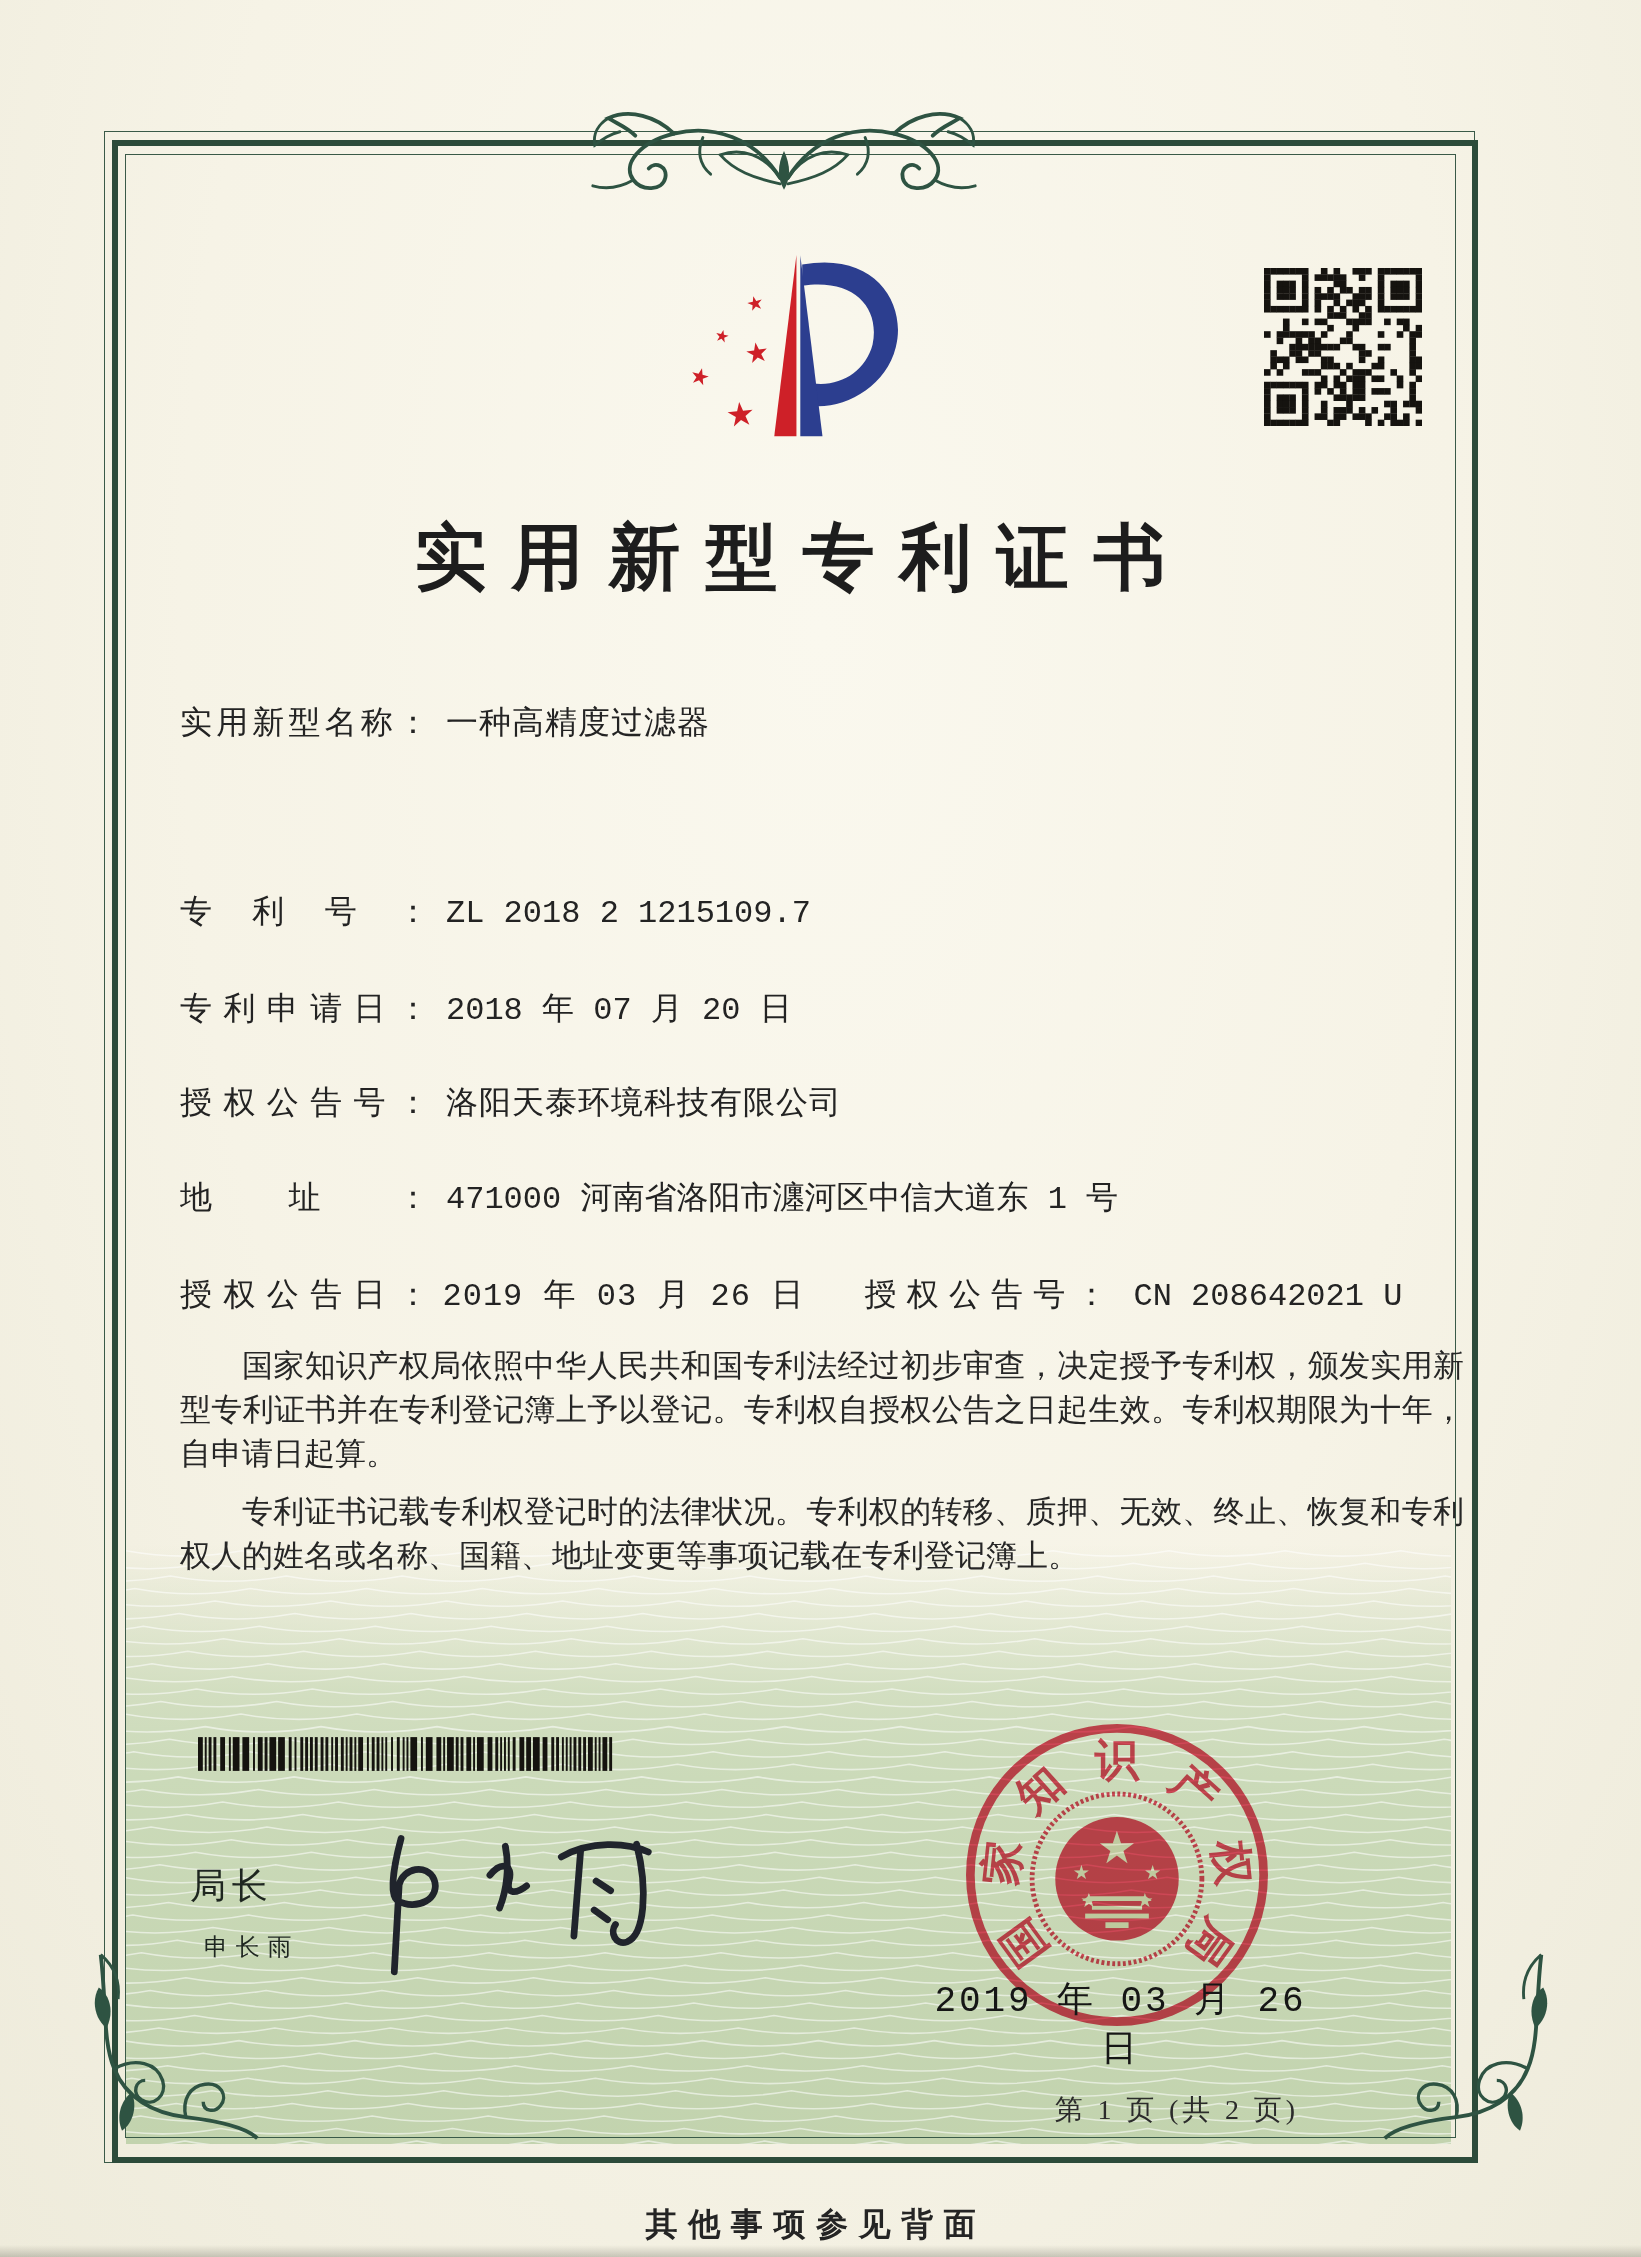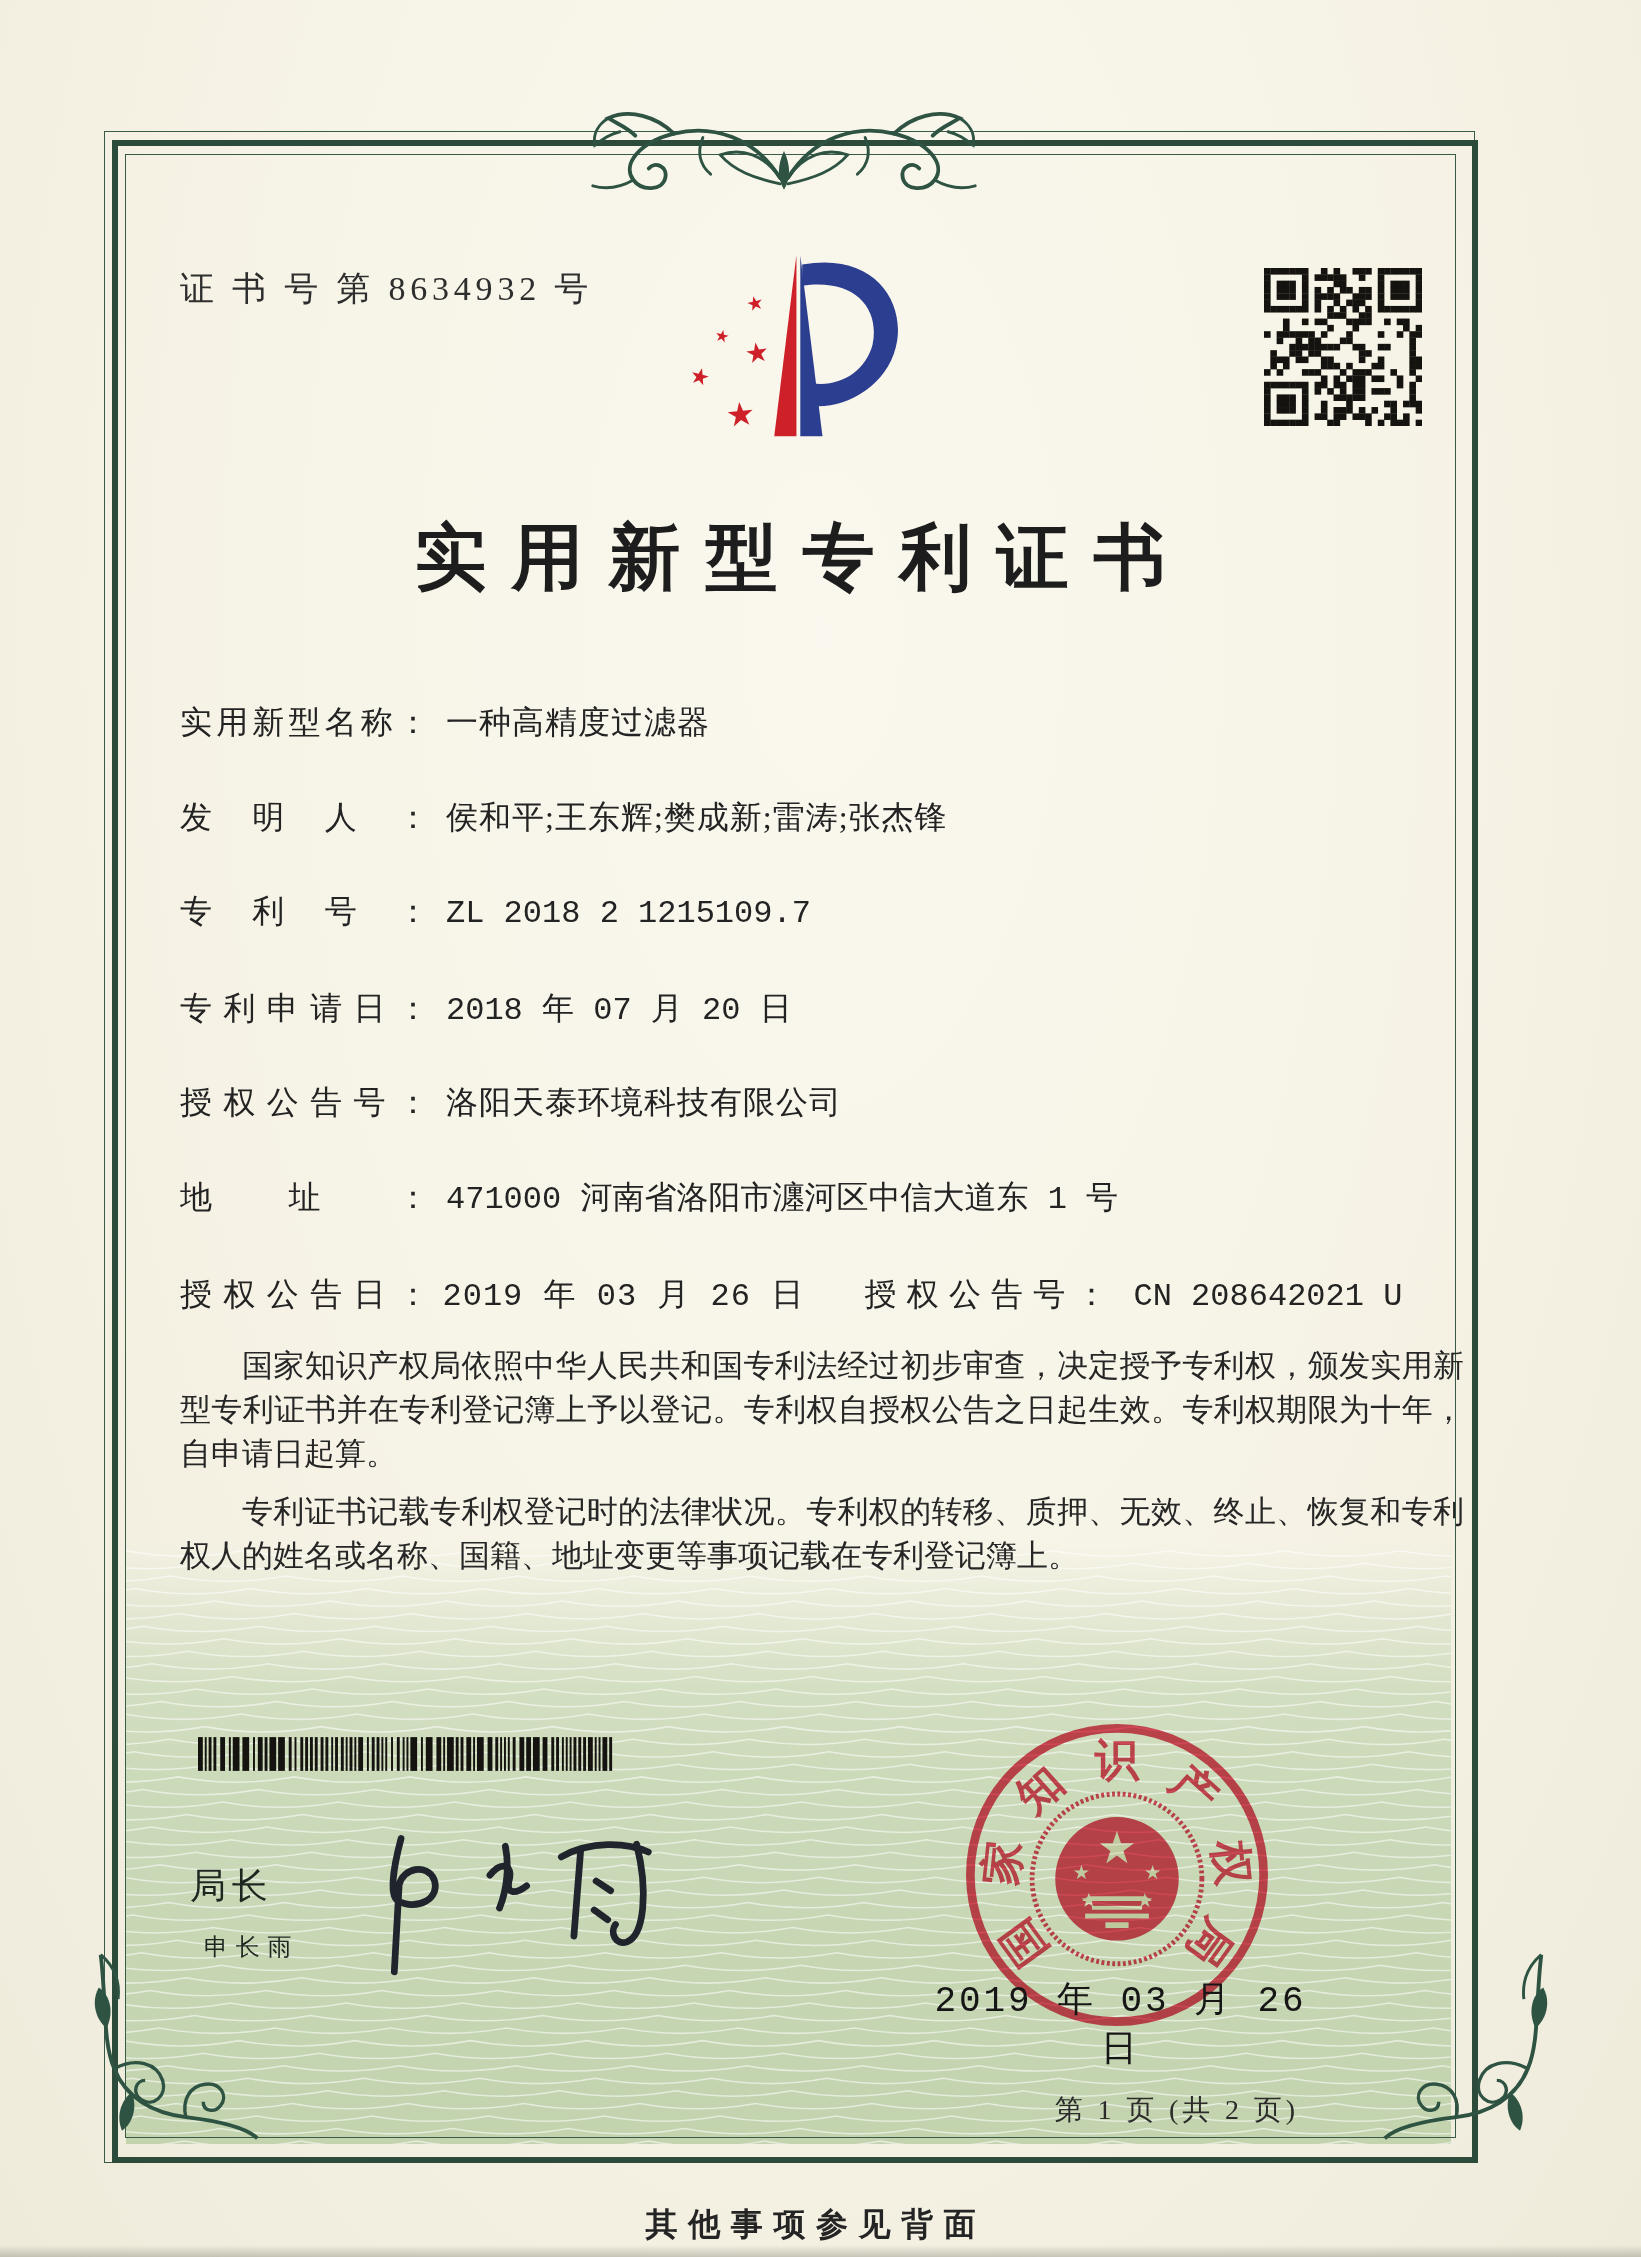--- a/index.html
+++ b/index.html
@@ -123,21 +123,20 @@
       <path d="M96,178 C92,160 100,146 116,144 C132,142 140,156 132,166 C126,174 114,172 114,162" stroke-width="3.5"></path>
       <path d="M8,10 C22,22 28,38 26,56" stroke-width="3"></path>
       <path d="M14,86 C2,76 -2,58 6,44 C18,52 22,70 14,86 Z" fill="#2e5342" stroke="none"></path>
       <path d="M40,152 C28,162 24,178 30,192 C42,184 46,166 40,152 Z" fill="#2e5342" stroke="none"></path>
     </g>
   </svg>
   <svg class="deco" style="left:1375px;top:1945px;width:174px;height:205px" viewBox="0 0 180 212">
     <use href="#fl" transform="translate(180,0) scale(-1,1)"></use>
   </svg>
 
-  <div class="cert-no">证 书 号 第 8634932 号</div>
 
   <svg class="deco" style="left:674px;top:249px;width:241px;height:195px" viewBox="0 0 250 202">
     <path d="M133,16 C208,2 242,56 230,102 C219,146 170,170 134,161 L134,137 C166,147 198,130 206,99 C214,60 186,30 133,38 Z" fill="#2c3e8f"></path>
     <polygon points="127,6 104,194 127,194" fill="#ce2028"></polygon>
     <polygon points="131,6 131,194 154,194" fill="#2c3e8f"></polygon>
     <g fill="#ce2028" text-anchor="middle" font-family="'DejaVu Sans',sans-serif">
       <text x="84" y="63" font-size="20" transform="rotate(-14 84 56)">★</text>
       <text x="50" y="96" font-size="17" transform="rotate(12 50 90)">★</text>
       <text x="86" y="117" font-size="28" transform="rotate(-9 86 107)">★</text>
       <text x="27" y="140" font-size="23" transform="rotate(14 27 132)">★</text>
@@ -440,23 +439,20 @@
       <rect x="137.76" y="157.44" width="6.86" height="6.86" fill="#15130f"></rect>
       <rect x="144.32" y="157.44" width="6.86" height="6.86" fill="#15130f"></rect>
       <rect x="157.44" y="157.44" width="6.86" height="6.86" fill="#15130f"></rect>
     </svg>
 
   <h1 class="title">实用新型专利证书</h1>
 
   <div class="row" style="top:701px">
     <span class="lab">实用新型名称：</span><span class="val">一种高精度过滤器</span>
   </div>
-  <div class="row" style="top:796px">
-    <span class="lab">发明人：</span><span class="val">侯和平;王东辉;樊成新;雷涛;张杰锋</span>
-  </div>
   <div class="row" style="top:890px">
     <span class="lab">专利号：</span><span class="val mono">ZL 2018 2 1215109.7</span>
   </div>
   <div class="row" style="top:987px">
     <span class="lab">专利申请日：</span><span class="val mono">2018 年 07 月 20 日</span>
   </div>
   <div class="row" style="top:1081px">
     <span class="lab">授权公告号：</span><span class="val">洛阳天泰环境科技有限公司</span>
   </div>
   <div class="row" style="top:1176px">

